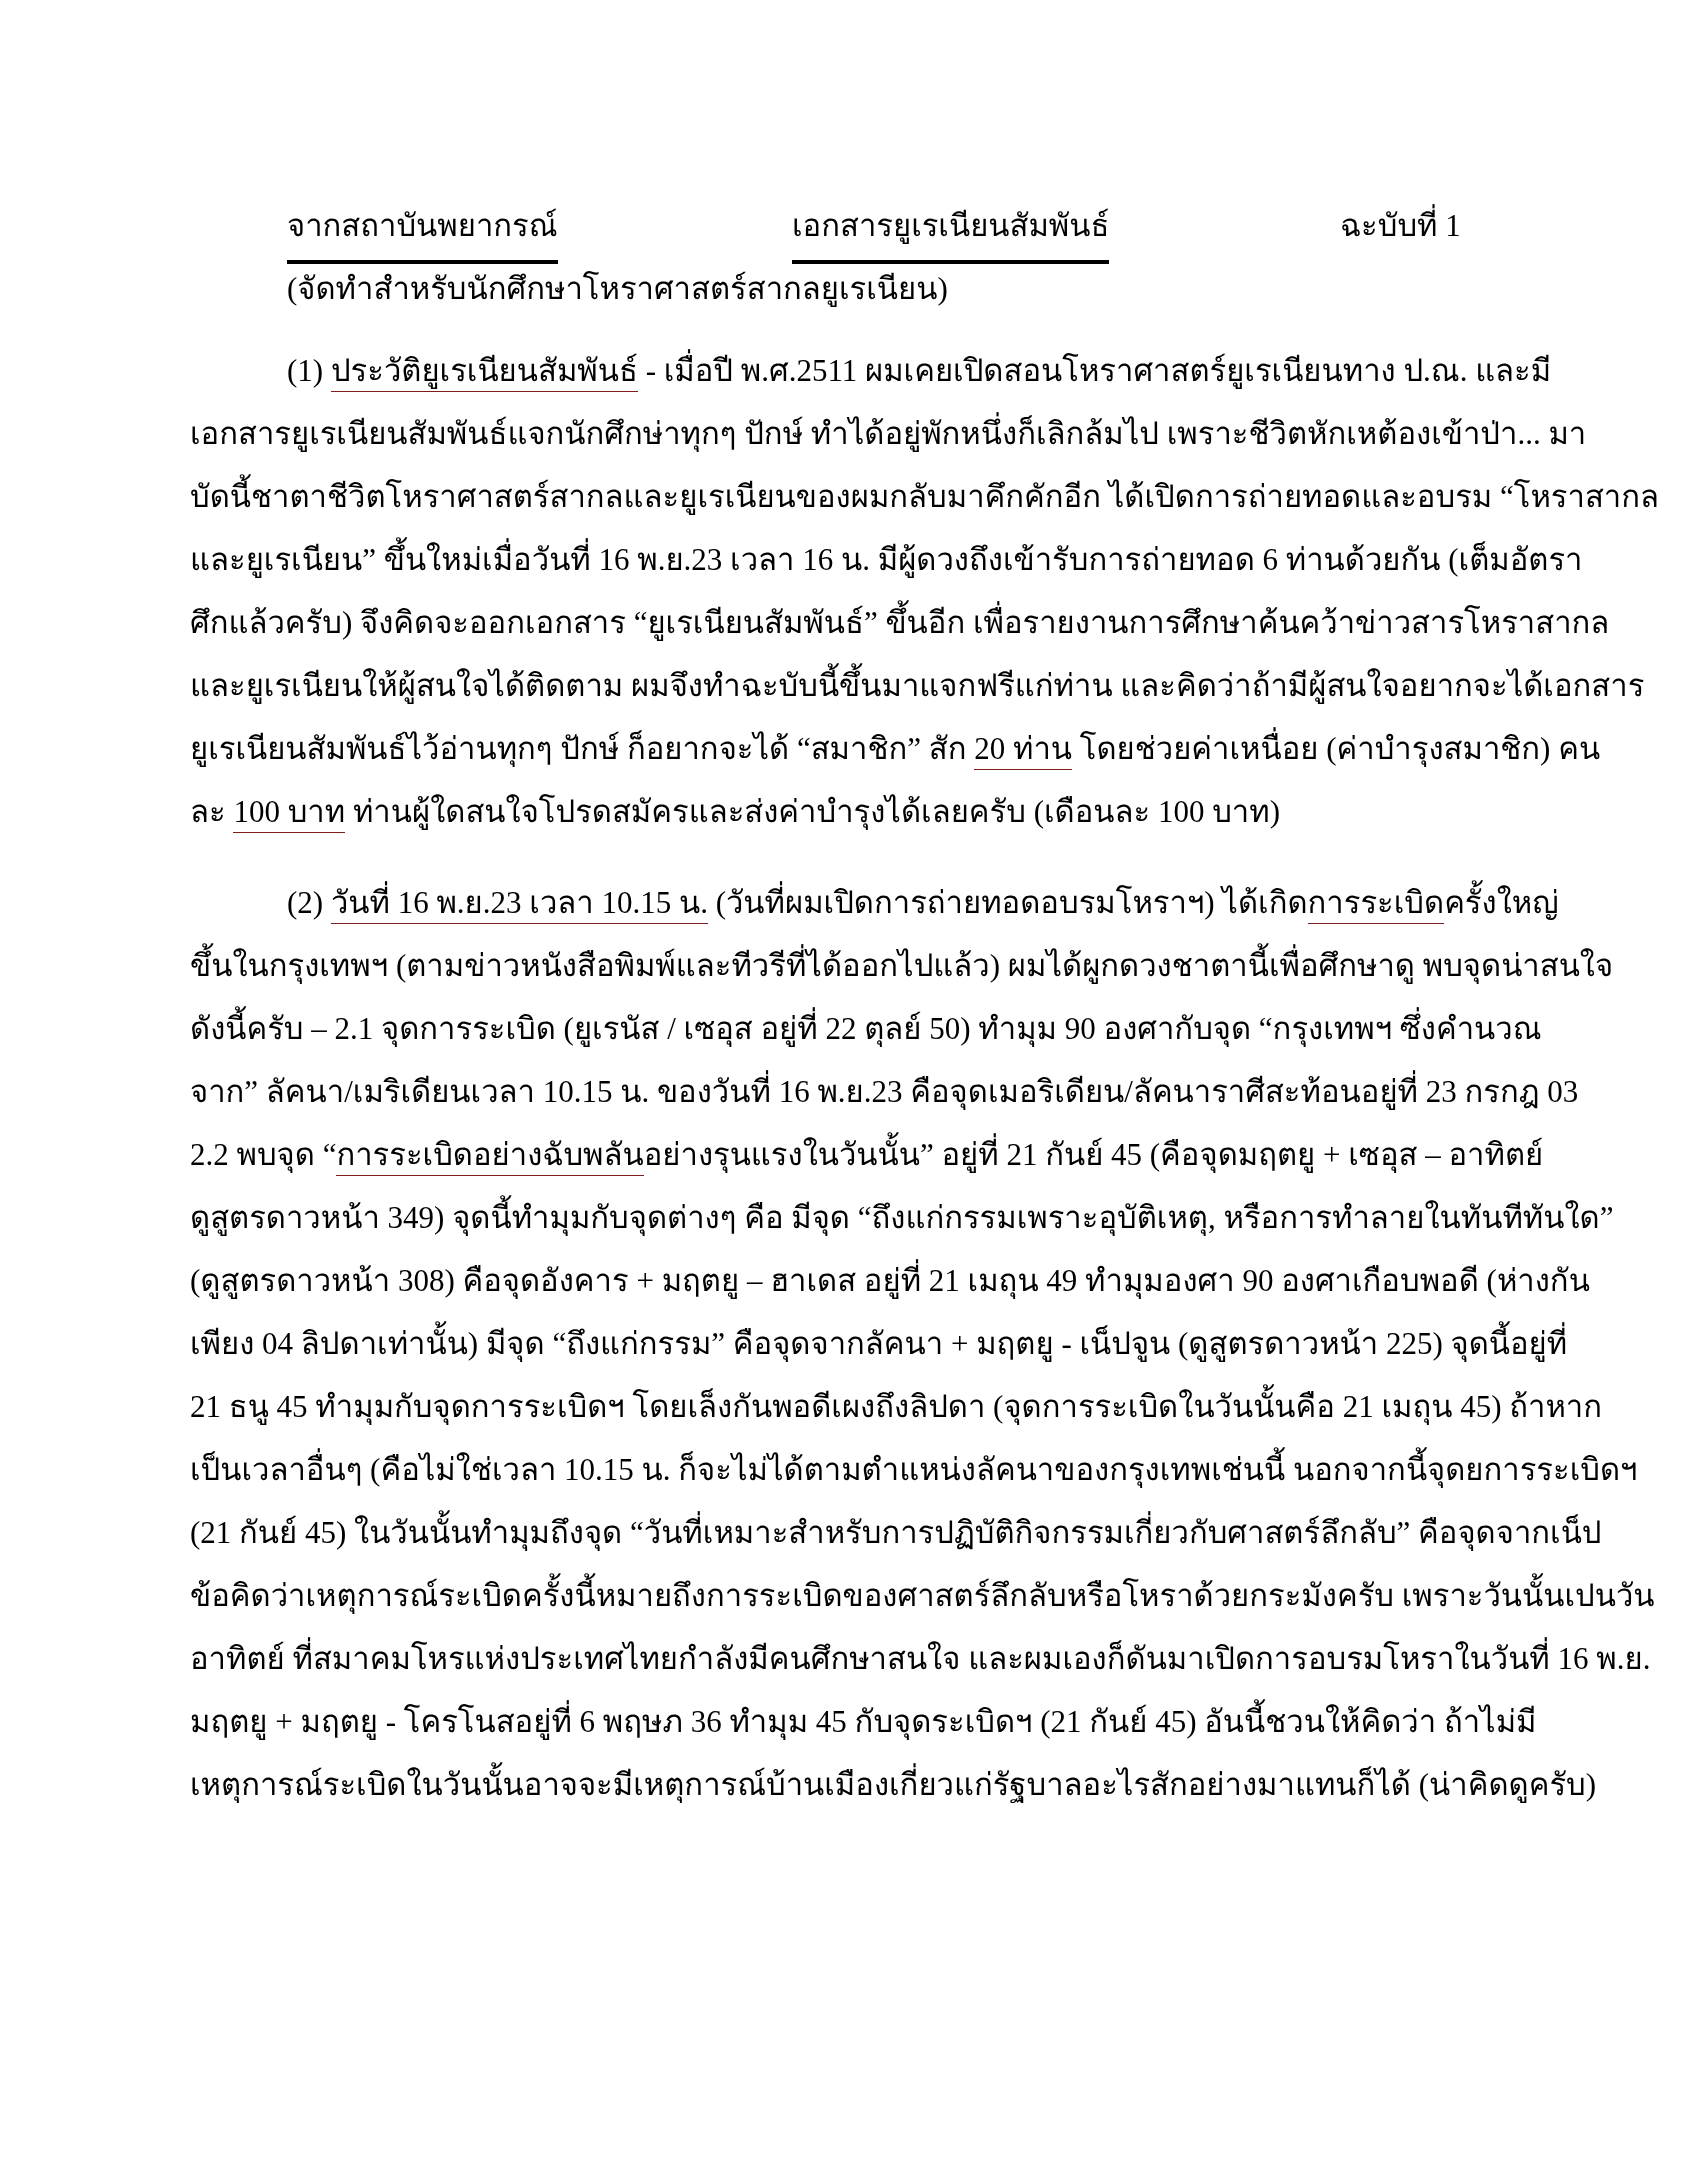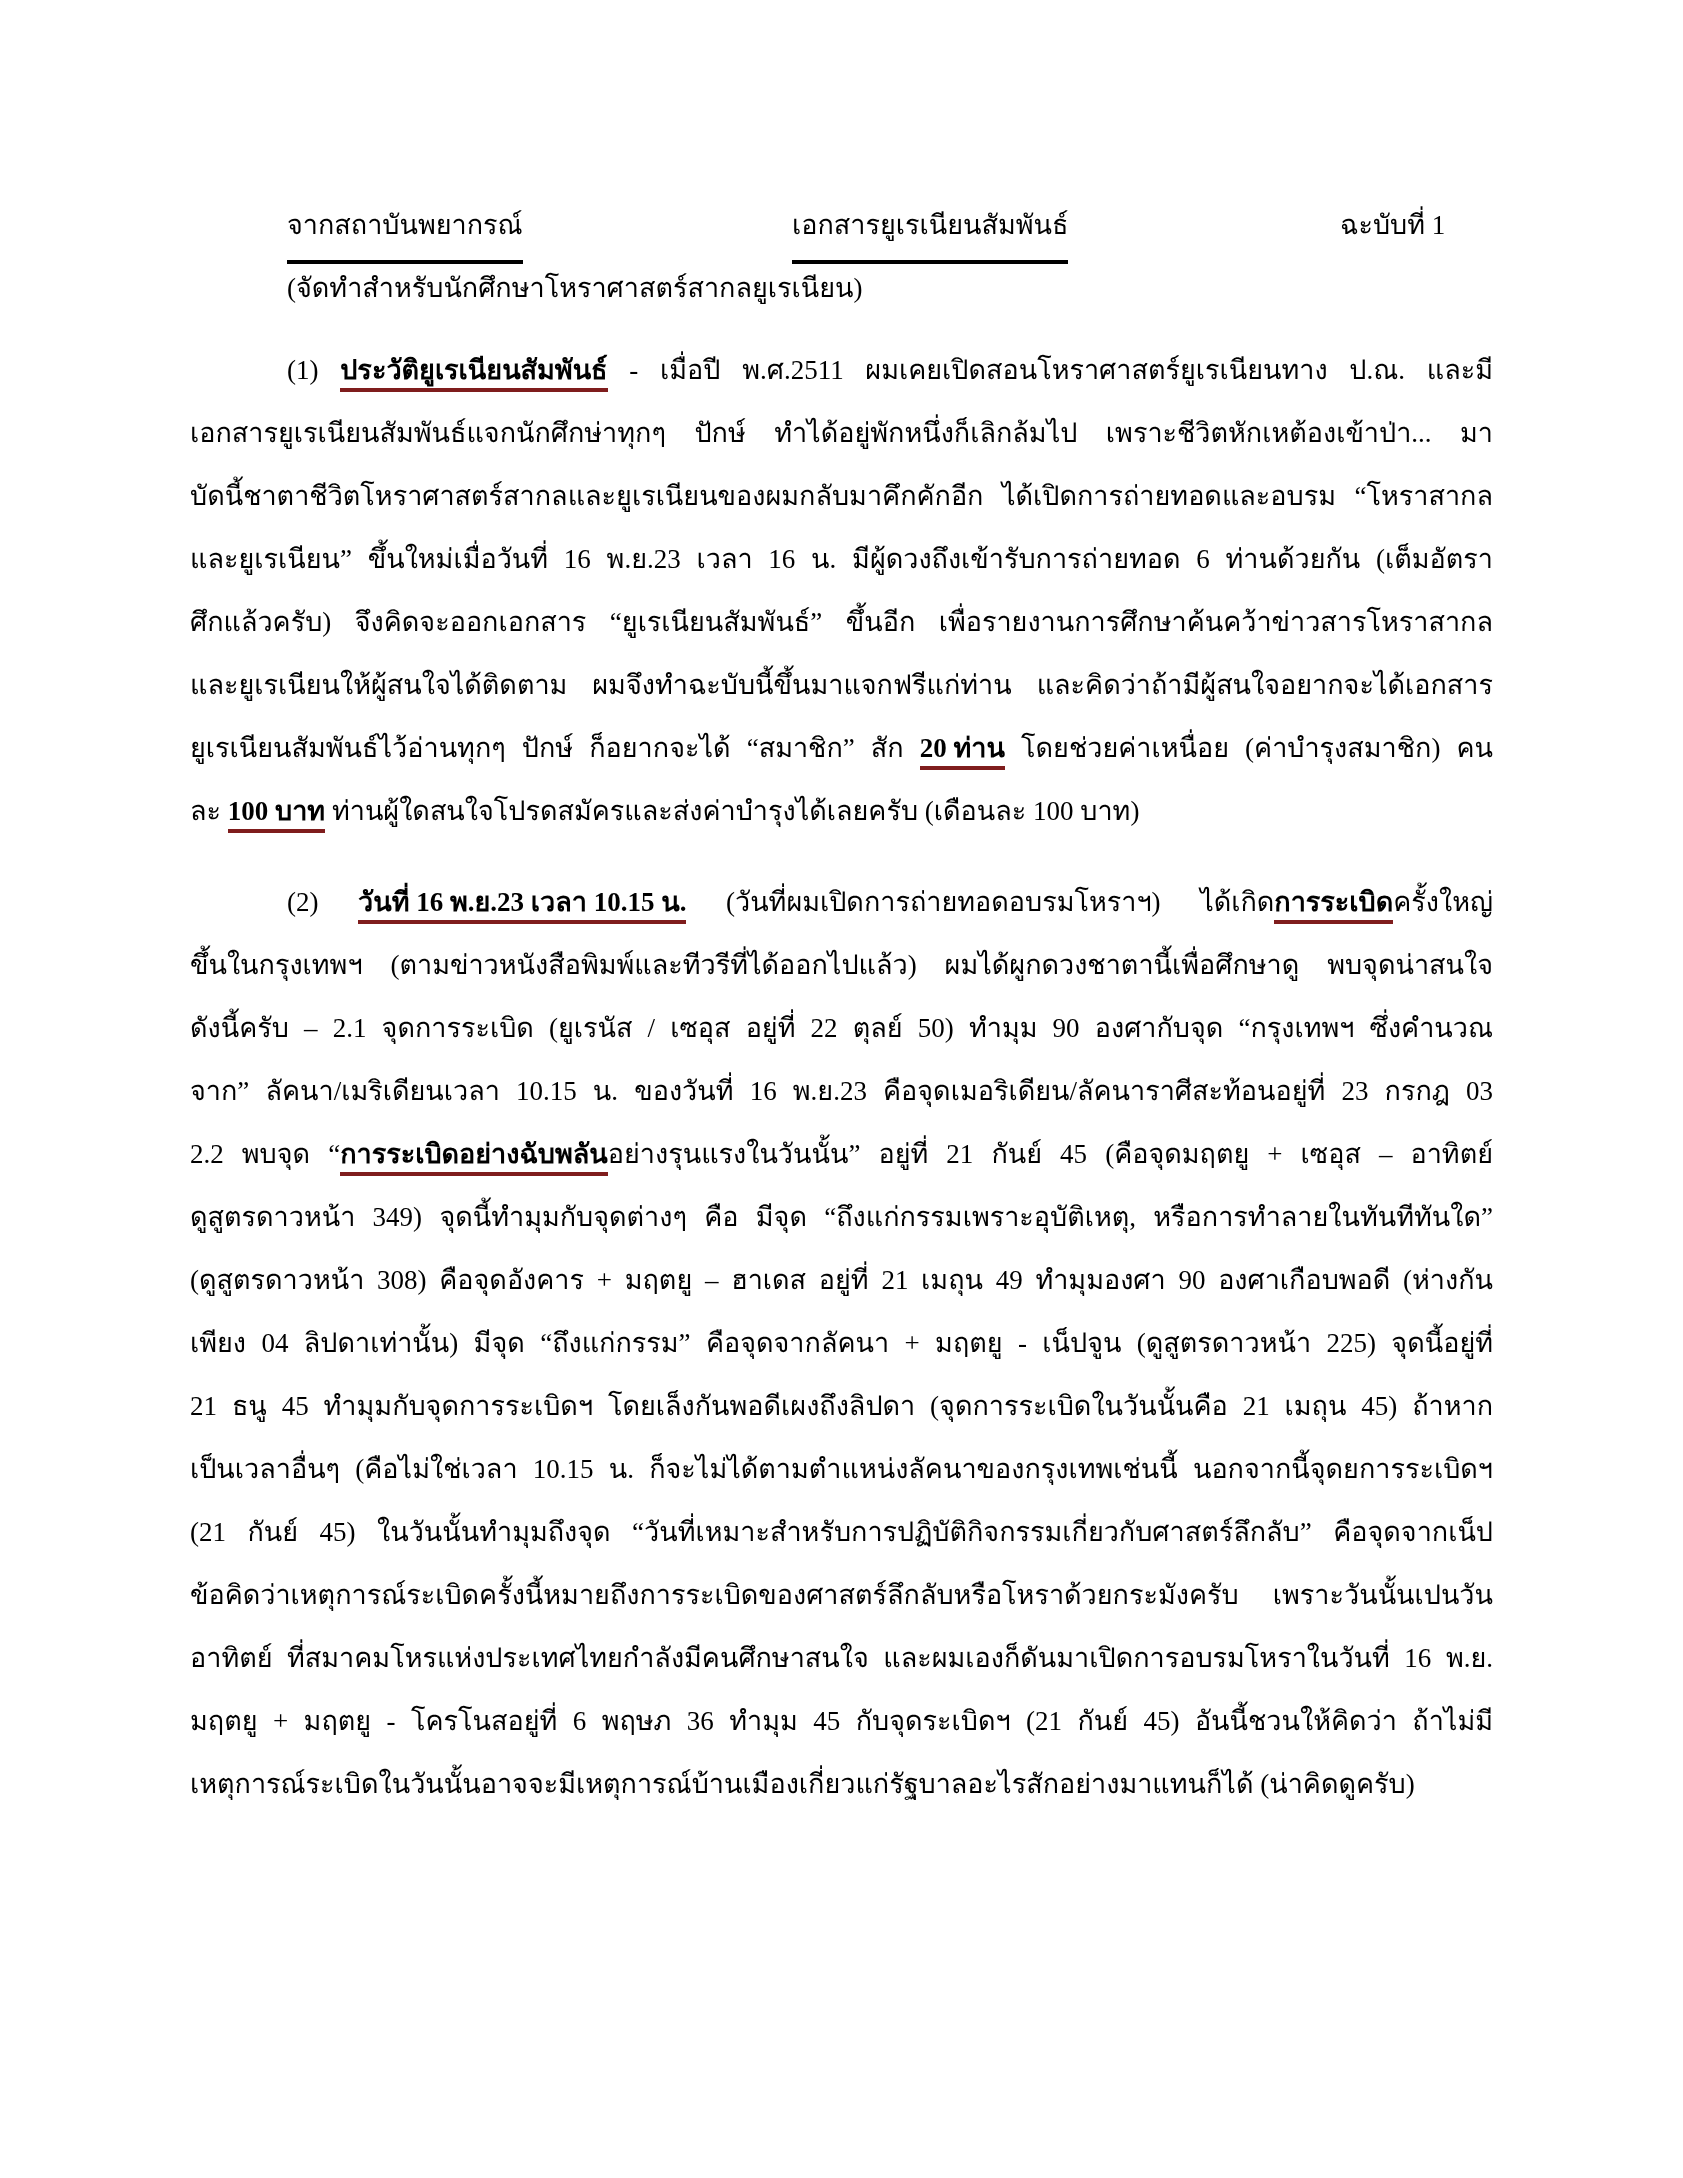--- a/index.html
+++ b/index.html
@@ -12,21 +12,21 @@
     height: 2178px;
     position: relative;
     color: #000000;
     font-family: "Liberation Serif", "DejaVu Serif", serif;
   }
   .doc {
     position: absolute;
     left: 190px;
     top: 194px;
     width: 1303px;
-    font-size: 27px;
+    font-size: 31px;
   }
   .hrow {
     position: relative;
     height: 63px;
     line-height: 63px;
     white-space: nowrap;
   }
   .hrow .h-item { position: absolute; }
   .h-left   { left: 97px; }
   .h-center { left: 602px; }
@@ -42,23 +42,22 @@
     text-align: justify;
     text-align-last: justify;
     overflow: visible;
   }
   .line.last { text-align-last: left; }
   .line.plain { text-align: right; text-align-last: left; }
   .indent { padding-left: 97px; }
   .u {
     display: inline-block;
     line-height: 1.15;
-    border-bottom: 4px solid #7f1d1d;
+    border-bottom: 1px solid #7f1d1d;
     padding-bottom: 2px;
-    font-weight: bold;
   }
   .p1 { margin-top: 19px; }
   .p2 { margin-top: 28px; }
 </style>
 </head>
 <body>
 
 <div class="doc">
 
   <div class="hrow">

